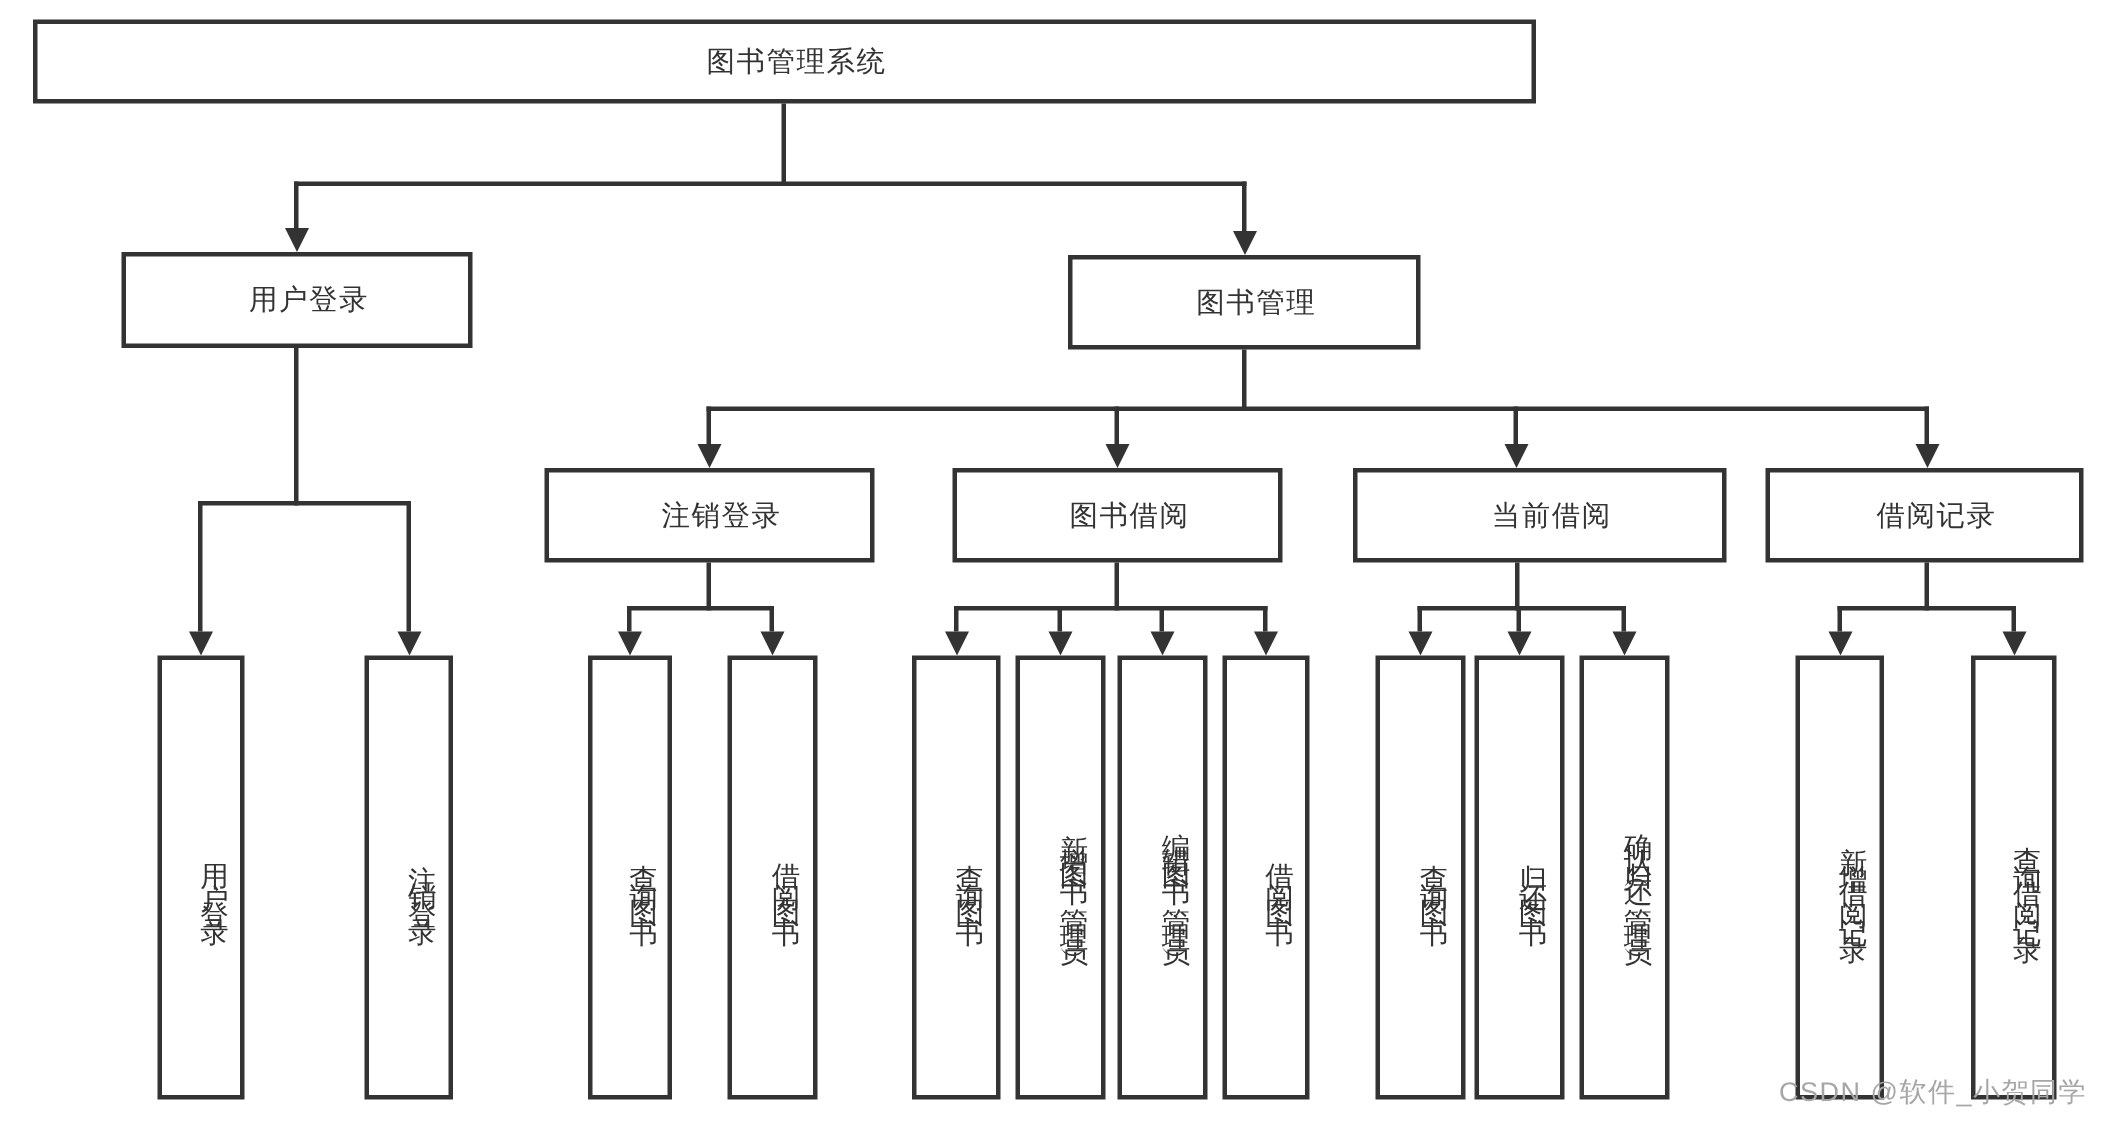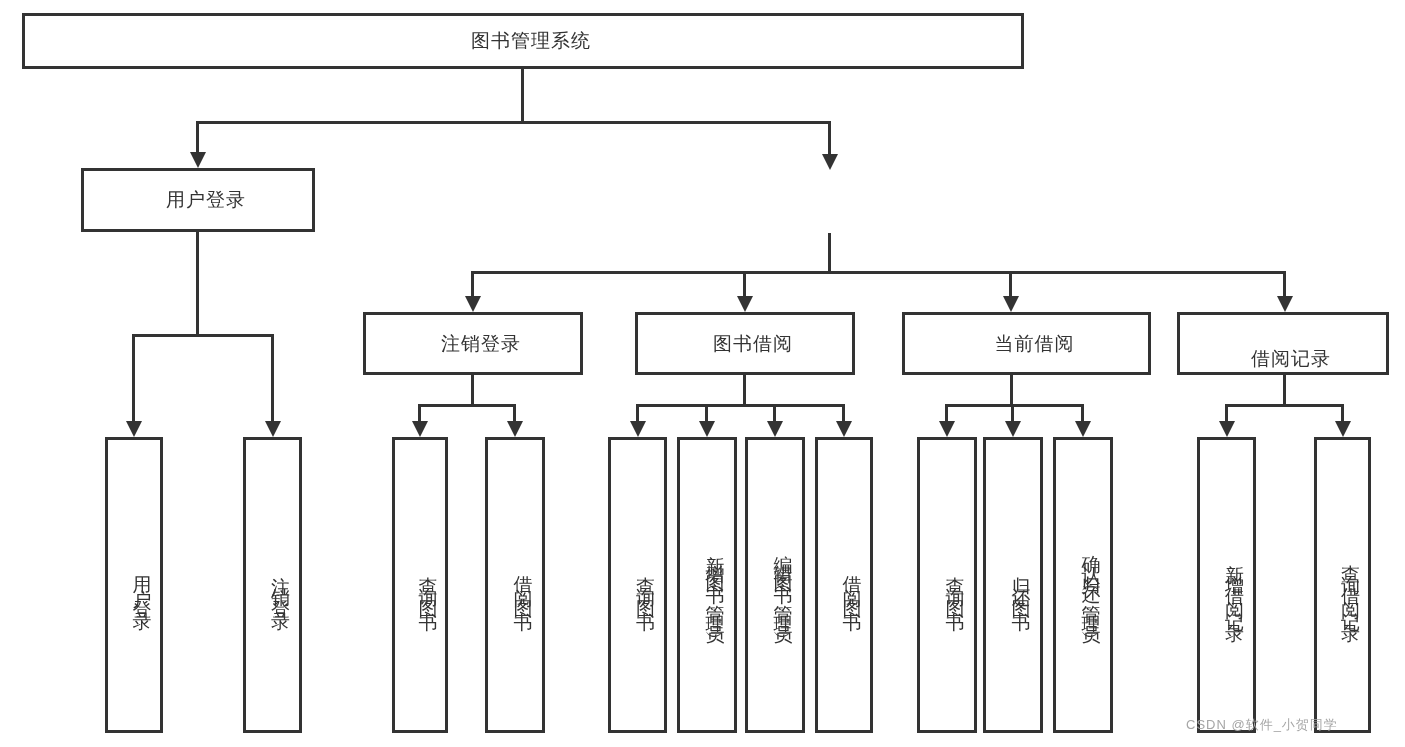--- a/index.html
+++ b/index.html
@@ -39,21 +39,21 @@
   .arrow::after{
     content:"";position:absolute;left:50%;bottom:-16px;
     transform:translateX(-50%);
     width:0;height:0;
     border-left:8px solid transparent;
     border-right:8px solid transparent;
     border-top:16px solid var(--line);
   }
   .watermark{
     position:absolute;left:1186px;top:716px;
-    font-size:13px;color:var(--watermark);
+    font-size:18px;color:var(--watermark);
     letter-spacing:1px;white-space:nowrap;z-index:10;
   }
 </style>
 </head>
 <body>
 
 <div id="canvas">
 
   <div class="node" style="left:22px;top:13px;width:1002px;height:56px;">
     <span class="hlabel">图书管理系统</span>
@@ -61,20 +61,23 @@
 
   <div>
     <div class="vline" style="left:521px;top:69px;height:55px;"></div>
     <div class="hline" style="left:196px;top:121px;width:635px;"></div>
     <div class="vline arrow" style="left:196px;top:121px;height:31px;"></div>
     <div class="vline arrow" style="left:828px;top:121px;height:33px;"></div>
   </div>
 
   <div class="node" style="left:81px;top:168px;width:234px;height:64px;">
     <span class="hlabel">用户登录</span>
+  </div>
+  <div class="node" style="left:712px;top:170px;width:235px;height:63px;">
+    <span class="hlabel">图书管理</span>
   </div>
 
   <div>
     <div class="vline" style="left:196px;top:232px;height:105px;"></div>
     <div class="hline" style="left:132px;top:334px;width:142px;"></div>
     <div class="vline arrow" style="left:132px;top:334px;height:87px;"></div>
     <div class="vline arrow" style="left:271px;top:334px;height:87px;"></div>
   </div>
 
   <div>
@@ -88,21 +91,21 @@
 
   <div class="node" style="left:363px;top:312px;width:220px;height:63px;">
     <span class="hlabel">注销登录</span>
   </div>
   <div class="node" style="left:635px;top:312px;width:220px;height:63px;">
     <span class="hlabel">图书借阅</span>
   </div>
   <div class="node" style="left:902px;top:312px;width:249px;height:63px;">
     <span class="hlabel">当前借阅</span>
   </div>
-  <div class="node" style="left:1177px;top:312px;width:212px;height:63px;align-items:flex-end;">
+  <div class="node" style="left:1177px;top:312px;width:212px;height:63px;">
     <span class="hlabel">借阅记录</span>
   </div>
 
   <div>
     <div class="vline" style="left:471px;top:375px;height:32px;"></div>
     <div class="hline" style="left:418px;top:404px;width:98px;"></div>
     <div class="vline arrow" style="left:418px;top:404px;height:17px;"></div>
     <div class="vline arrow" style="left:513px;top:404px;height:17px;"></div>
   </div>
 

